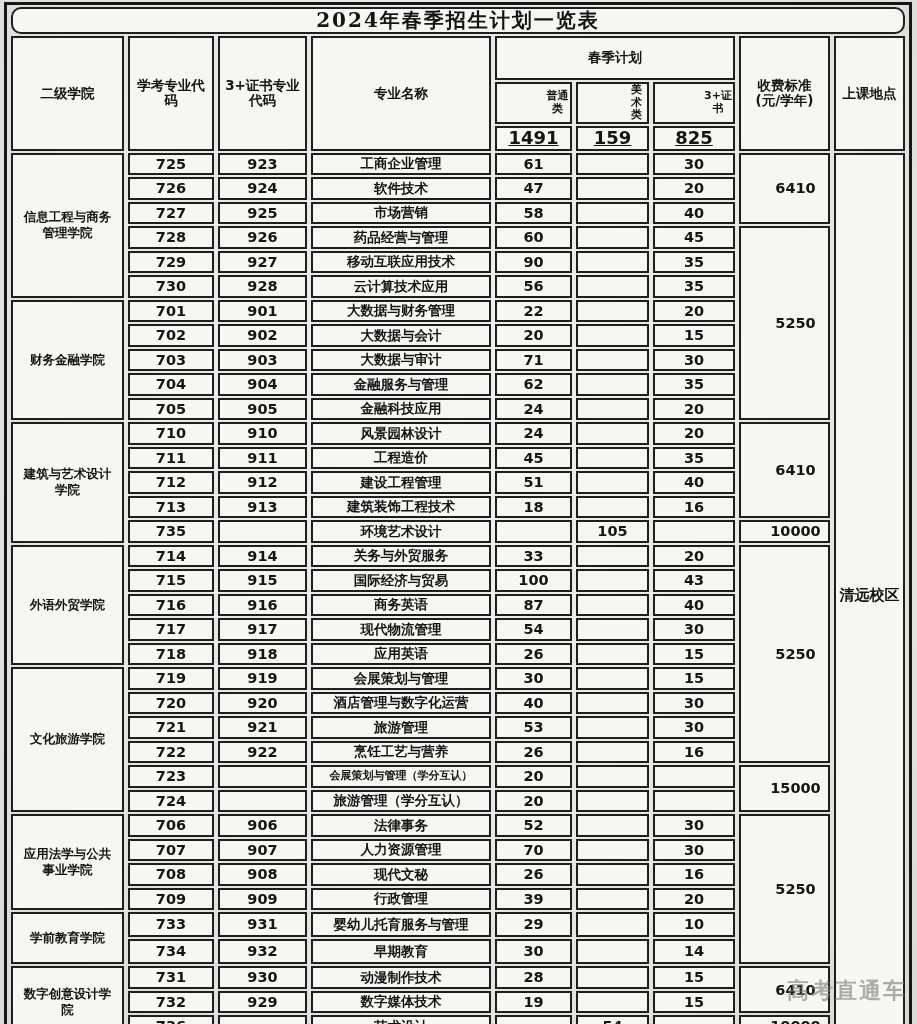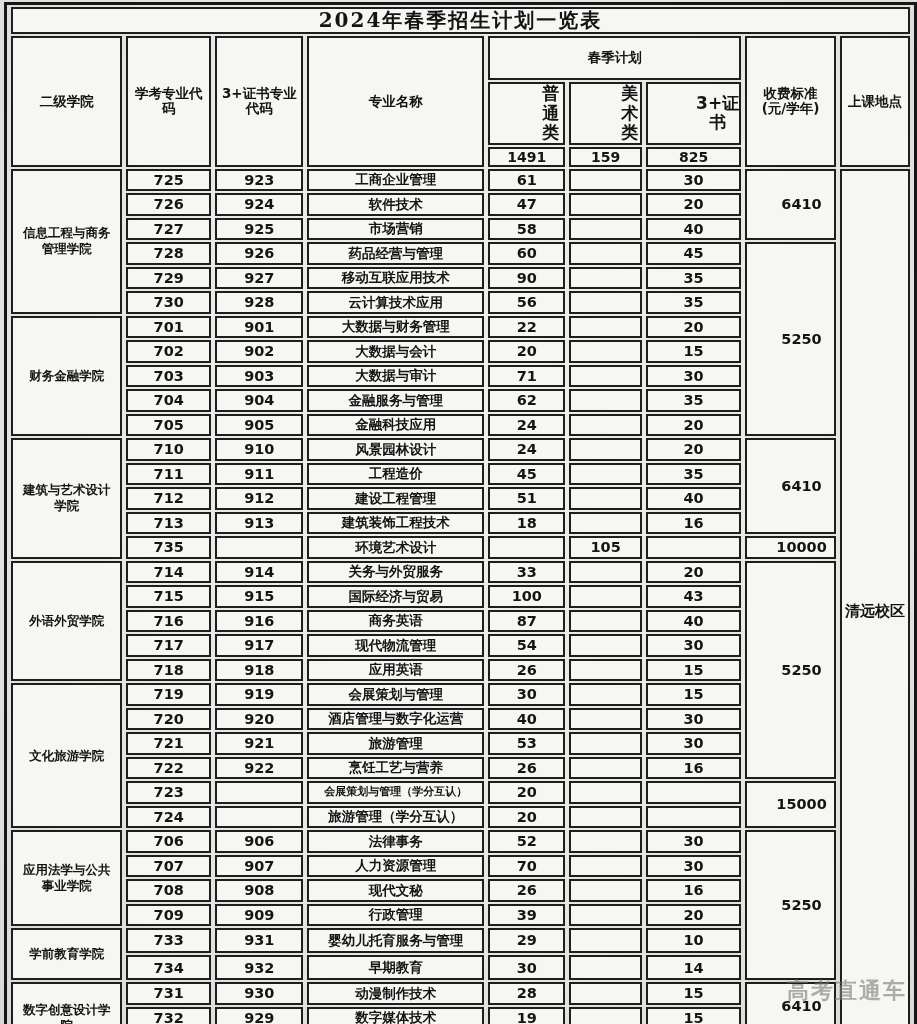--- a/index.html
+++ b/index.html
@@ -27,24 +27,25 @@
     box-sizing:border-box;
     overflow:hidden;
     line-height:1.15;
   }
   th.title-cell{
     height:26px;
     font-size:20px;
     font-weight:bold;
     letter-spacing:2px;
     font-family:"DejaVu Serif","Liberation Serif",serif;
+    border-radius:10px;
   }
   tr.r-h1 th{height:44px;font-size:13.5px;font-weight:bold;padding:0 3px;margin-left:12px;}
-  tr.r-h2 th{height:23px;font-size:17px;font-weight:bold;padding-left:48px;}
-  tr.r-h3 th{height:18px;font-size:14px;font-weight:bold;}
+  tr.r-h2 th{height:23px;font-size:11px;font-weight:bold;padding-left:48px;}
+  tr.r-h3 th{height:18px;font-size:18px;font-weight:bold;text-decoration:underline;}
   tbody td{height:22.5px;font-weight:bold;}
   td.college{font-size:12.5px;line-height:1.3;padding:16px 5px;}
   td.code{font-size:14.5px;}
   td.major{font-size:13.5px;}
   td.major.small{font-size:11px;}
   td.num{font-size:14.5px;}
   td.fee{font-size:14.5px;padding-left:22px;}
   td.loc{font-size:15px;}
   .watermark{
     position:absolute;

